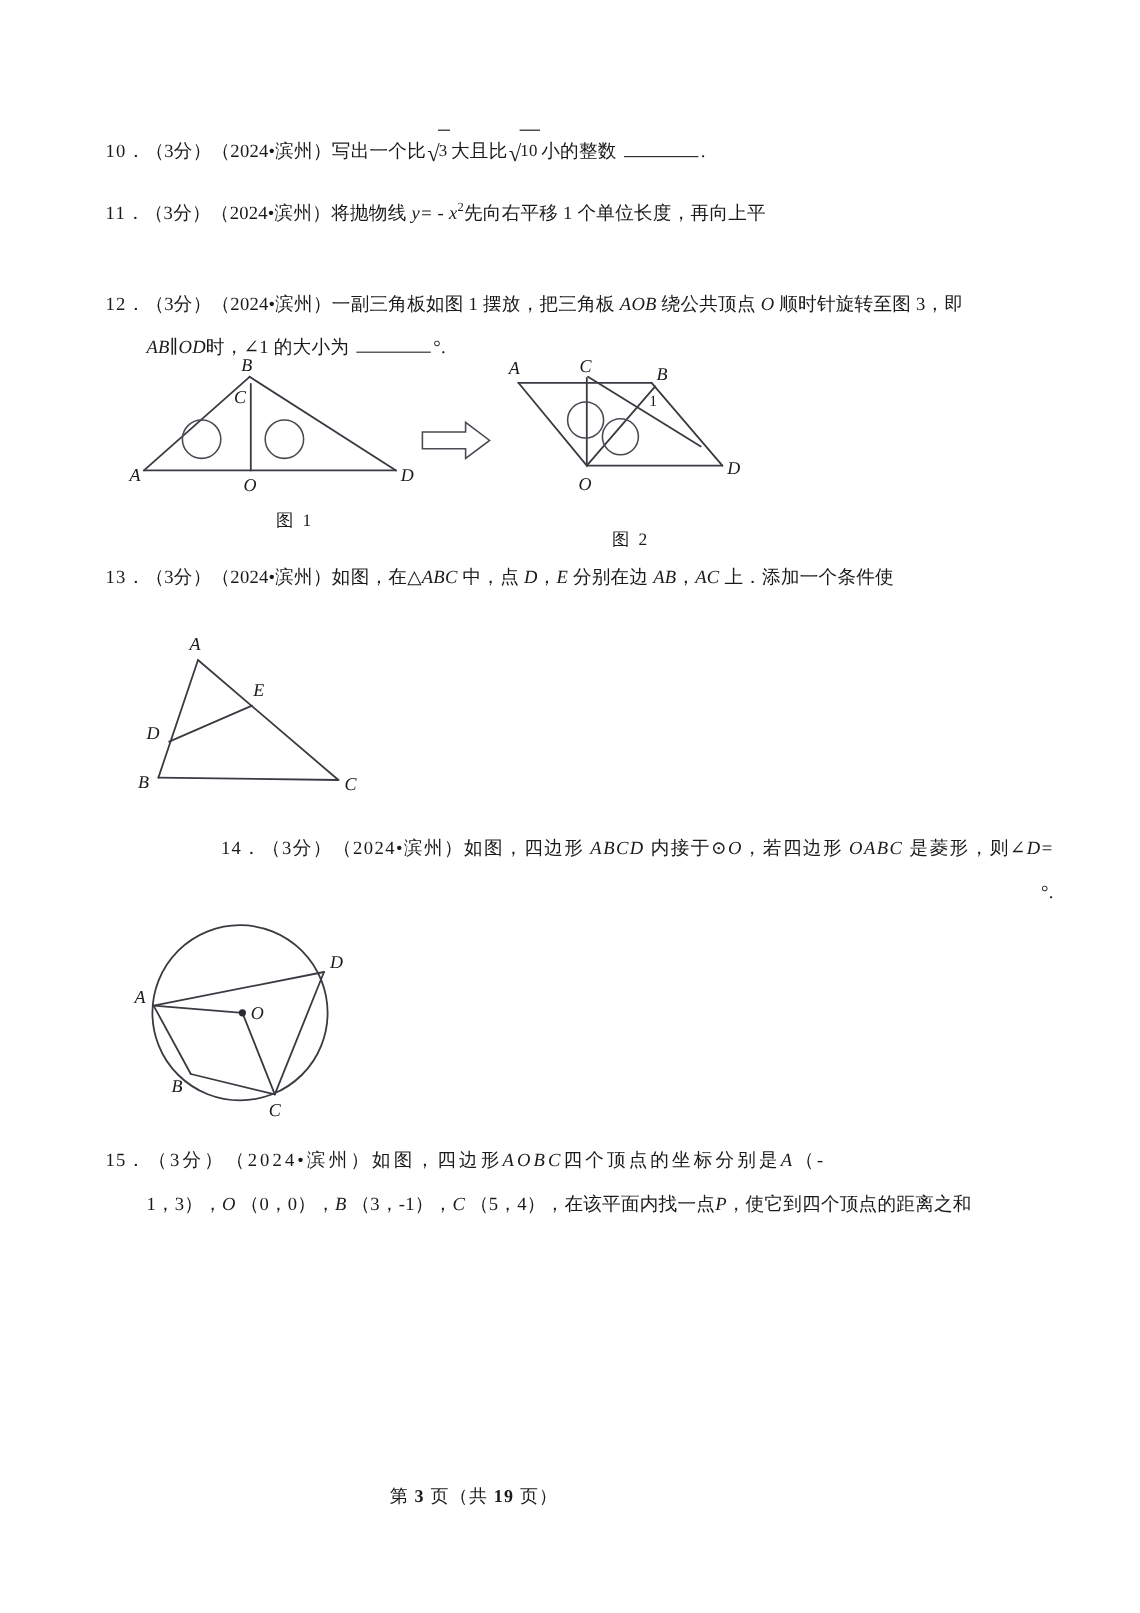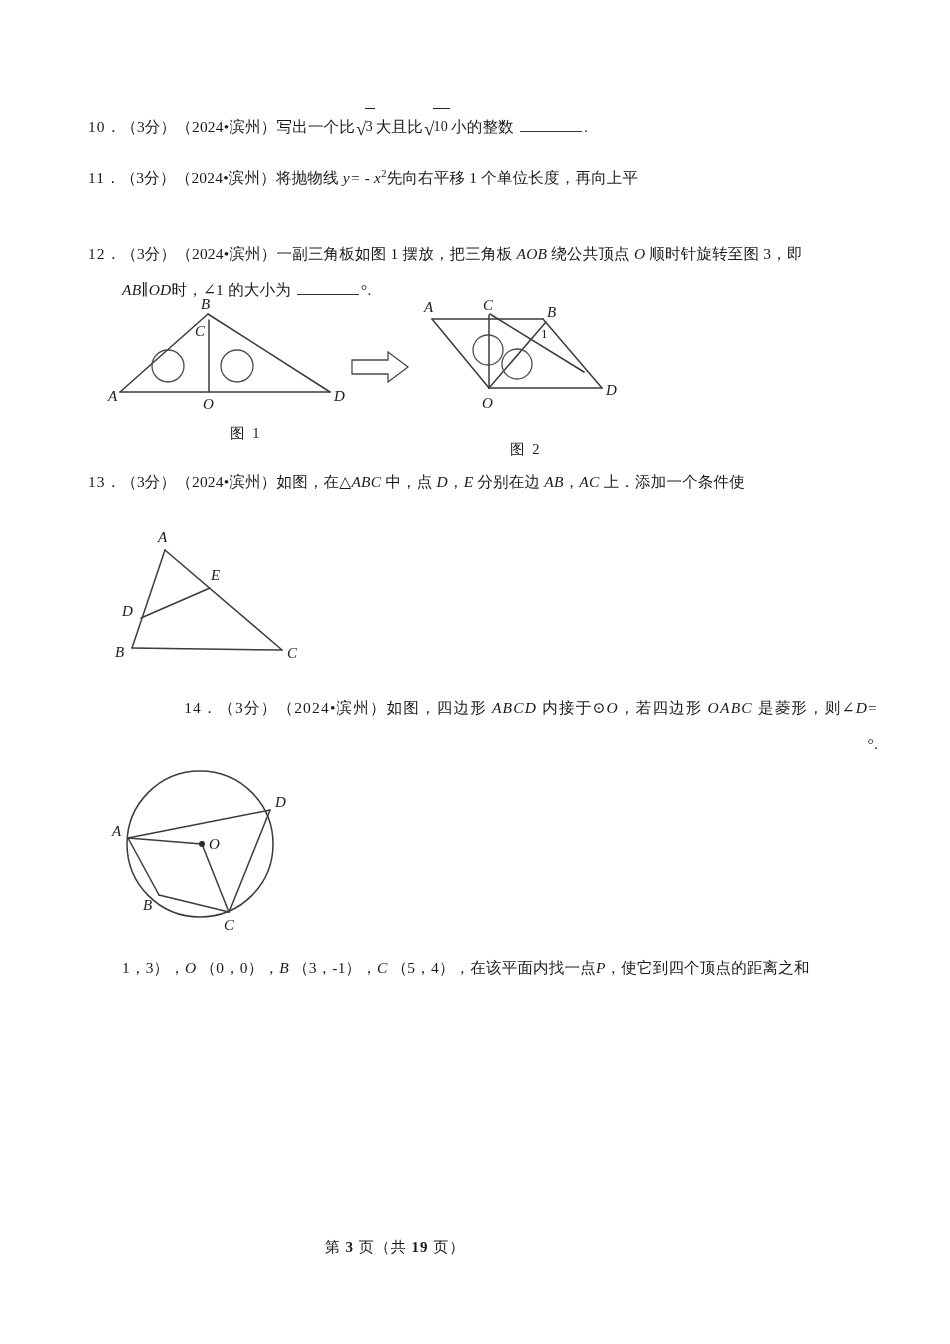--- a/index.html
+++ b/index.html
@@ -268,20 +268,23 @@
       <circle cx="90" cy="80" r="3" fill="#2a2a32"></circle>
       <text class="lbl" x="0" y="72">A</text>
       <text class="lbl" x="97" y="85">O</text>
       <text class="lbl" x="163" y="43">D</text>
       <text class="lbl" x="31" y="146">B</text>
       <text class="lbl" x="112" y="166">C</text>
     </svg>
   </div>
 
   <div class="qblock" style="top:950px;">
+    <div class="qline spread">
+      <span class="qnum">15</span><span>．</span><span>（3分）</span><span>（2024•滨州）</span><span>如图，四边形</span><span class="ital">AOBC</span><span>四个顶点的坐标分别是</span><span class="ital">A</span><span>（-</span>
+    </div>
     <div class="qline indent">
       <span>1，3），</span><span class="ital">O</span>&nbsp;<span>（0，0），</span><span class="ital">B</span>&nbsp;<span>（3，-1），</span><span class="ital">C</span>&nbsp;<span>（5，4），在该平面内找一点</span><span class="ital">P</span><span>，使它到四个顶点的距离之和</span>
     </div>
   </div>
 
   <div class="footer">
     <span>第</span>&nbsp;<b>3</b>&nbsp;<span>页（共</span>&nbsp;<b>19</b>&nbsp;<span>页）</span>
   </div>
 
 </div>

